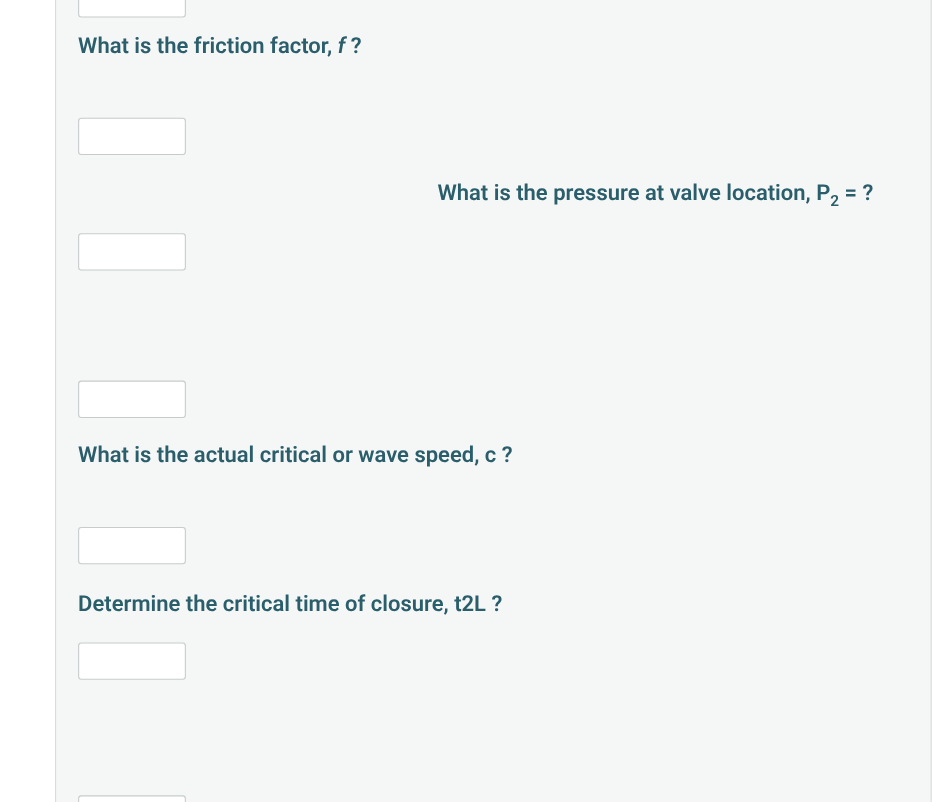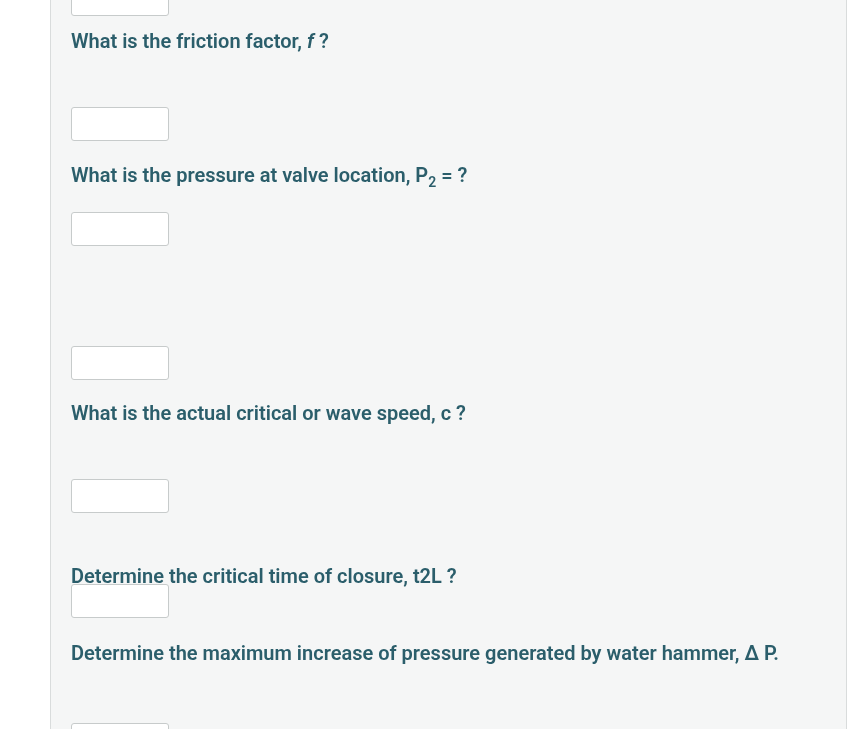--- a/index.html
+++ b/index.html
@@ -47,27 +47,27 @@
     border-radius: 3px;
     padding: 4px 8px;
     font-size: 15px;
     outline: none;
   }
   
   .block { position: absolute; left: 20px; right: 52px; }
   .inp-top   { top: -18px; }   
   .q1        { top: 28px; }
   .inp1      { top: 107px; }
-  .q2        { top: 162px; }
+  .q2        { top: 162px; text-align: right; }
   .inp2      { top: 212px; }
   .q3        { top: 267px; }
   .inp3      { top: 346px; }
   .q4        { top: 400px; }
   .inp4      { top: 479px; }
-  .q5        { top: 535px; margin-top: 28px; }
+  .q5        { top: 535px; }
   .inp5      { top: 584px; }
   .q6        { top: 640px; }
   .inp-bot   { top: 723px; }  
 </style>
 </head>
 <body>
 
 <div class="page-wrap">
   <div class="panel">
 
@@ -88,19 +88,16 @@
     <div class="question block q4">
       <span>What is the actual critical or wave speed, c ?</span>
     </div>
     <input class="answer-input block inp4" type="text" style="">
 
     <div class="question block q5">
       <span>Determine the critical time of closure, t2L ?</span>
     </div>
     <input class="answer-input block inp5" type="text" style="">
 
-    <div class="question block q6">
-      <span>Determine the maximum increase of pressure generated by water hammer, Δ P.</span>
-    </div>
     <input class="answer-input block inp-bot" type="text" style="">
 
   </div>
 </div>
 
 </body></html>

